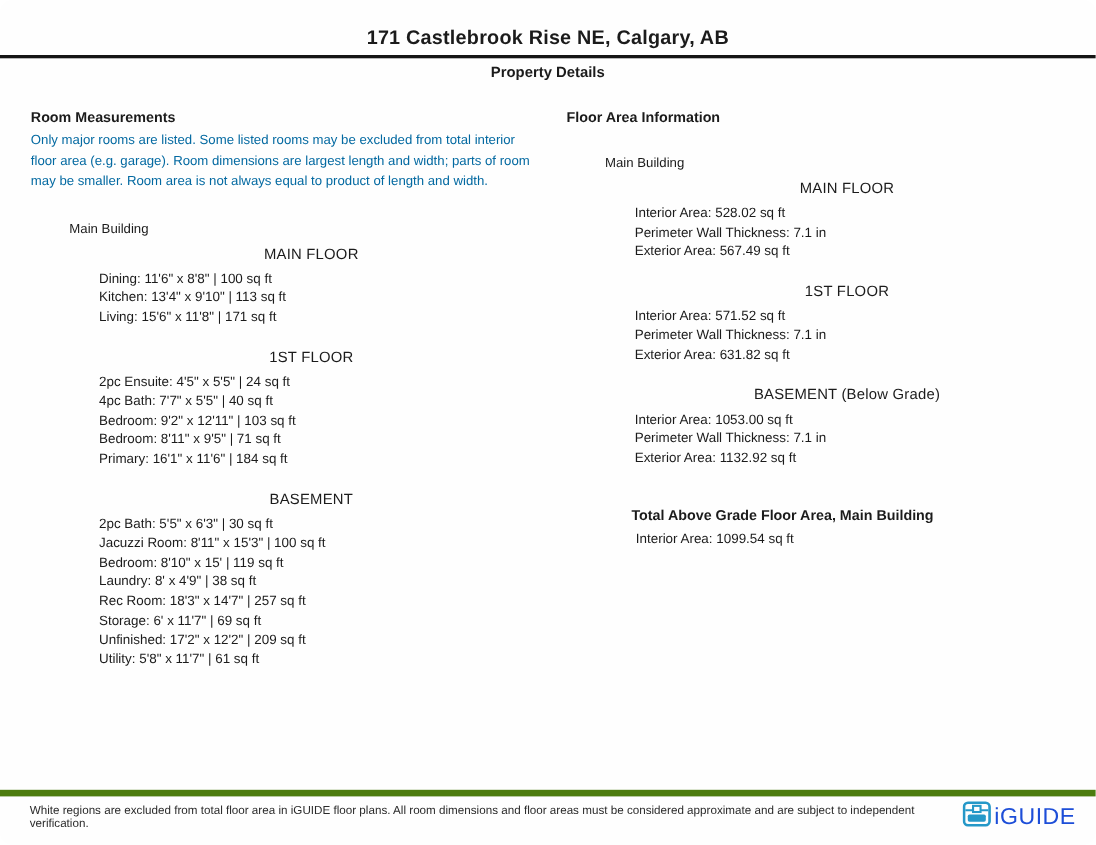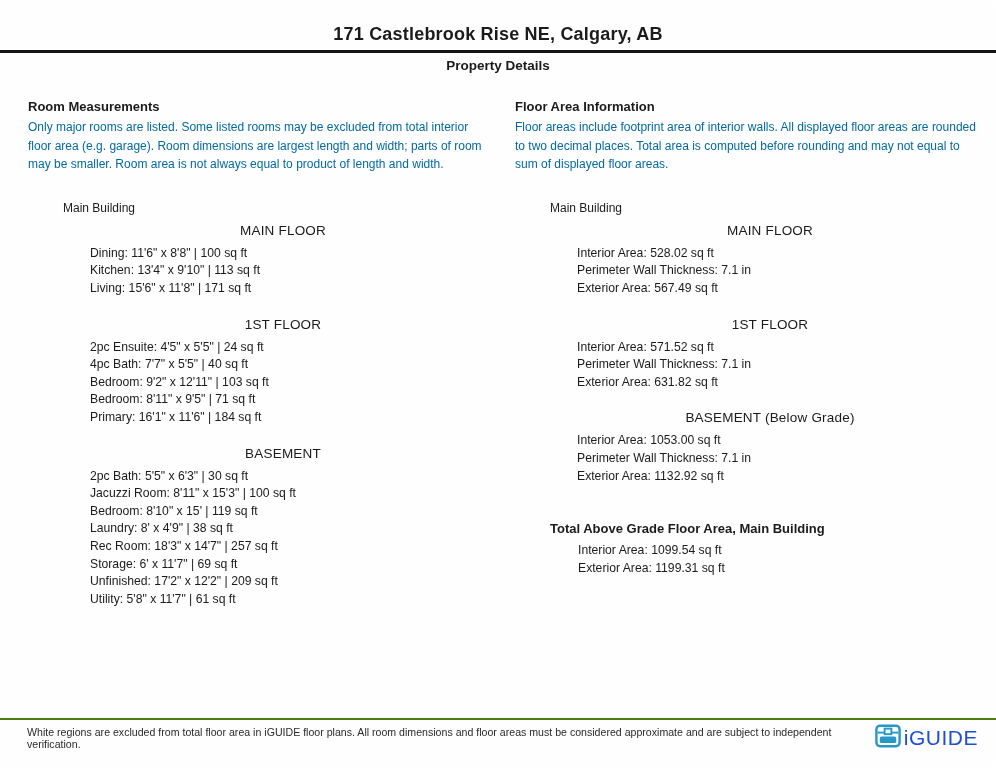--- a/index.html
+++ b/index.html
@@ -27,27 +27,27 @@
   .col .desc { font-size: 12px; line-height: 18.6px; color: #0369a1; }
 
   .building { margin-top: 27px; margin-left: 35px; }
   .building-label { font-size: 12px; font-weight: normal; }
   .floor { margin-left: 12px; margin-top: 8px; margin-bottom: 19px; }
   .floor-label { font-size: 13.5px; letter-spacing: 0.2px; margin-bottom: 7px; text-align: center; }
   .rows { list-style: none; margin-left: 15px; }
   .rows li { font-size: 12.2px; line-height: 17.6px; }
 
   .total-block { margin-top: 36px; margin-left: 35px; }
-  .total-label { font-size: 13px; font-weight: bold; margin-bottom: 6px; }
+  .total-label { font-size: 13px; font-weight: bold; margin-bottom: 6px; margin-left: 24px; }
   .total-block .rows { margin-left: 28px; }
 
   
   .footer {
     position: absolute; left: 0; right: 0; top: 718px;
-    border-top: 2px solid #4d7c0f;
+    border-top: 6px solid #4d7c0f;
   }
   .footer-inner {
     display: flex; align-items: center; justify-content: space-between;
     padding: 4px 18px 0 27px;
   }
   .disclaimer { font-size: 10.6px; color: #2a2a2a; }
   .logo { display: flex; align-items: center; gap: 3px; }
   .logo-text { font-size: 21px; letter-spacing: 0.5px; }
 </style>
 </head>
@@ -101,21 +101,20 @@
             <li>Storage: 6' x 11'7" | 69 sq ft</li>
             <li>Unfinished: 17'2" x 12'2" | 209 sq ft</li>
             <li>Utility: 5'8" x 11'7" | 61 sq ft</li>
           </ul>
         </div>
       </div>
     </div>
 
     <div class="col right">
       <h2>Floor Area Information</h2>
-      <p class="desc">Floor areas include footprint area of interior walls. All displayed floor areas are rounded to two decimal places. Total area is computed before rounding and may not equal to sum of displayed floor areas.</p>
 
       <div class="building">
         <div class="building-label">Main Building</div>
 
         <div class="floor">
           <div class="floor-label">MAIN FLOOR</div>
           <ul class="rows">
             <li>Interior Area: 528.02 sq ft</li>
             <li>Perimeter Wall Thickness: 7.1 in</li>
             <li>Exterior Area: 567.49 sq ft</li>
@@ -138,21 +137,20 @@
             <li>Perimeter Wall Thickness: 7.1 in</li>
             <li>Exterior Area: 1132.92 sq ft</li>
           </ul>
         </div>
       </div>
 
       <div class="total-block">
         <div class="total-label">Total Above Grade Floor Area, Main Building</div>
         <ul class="rows">
           <li>Interior Area: 1099.54 sq ft</li>
-          <li>Exterior Area: 1199.31 sq ft</li>
         </ul>
       </div>
     </div>
   </div>
 
   <div class="footer">
     <div class="footer-inner">
       <div class="disclaimer">White regions are excluded from total floor area in iGUIDE floor plans. All room dimensions and floor areas must be considered approximate and are subject to independent verification.</div>
       <div class="logo">
         <span>

